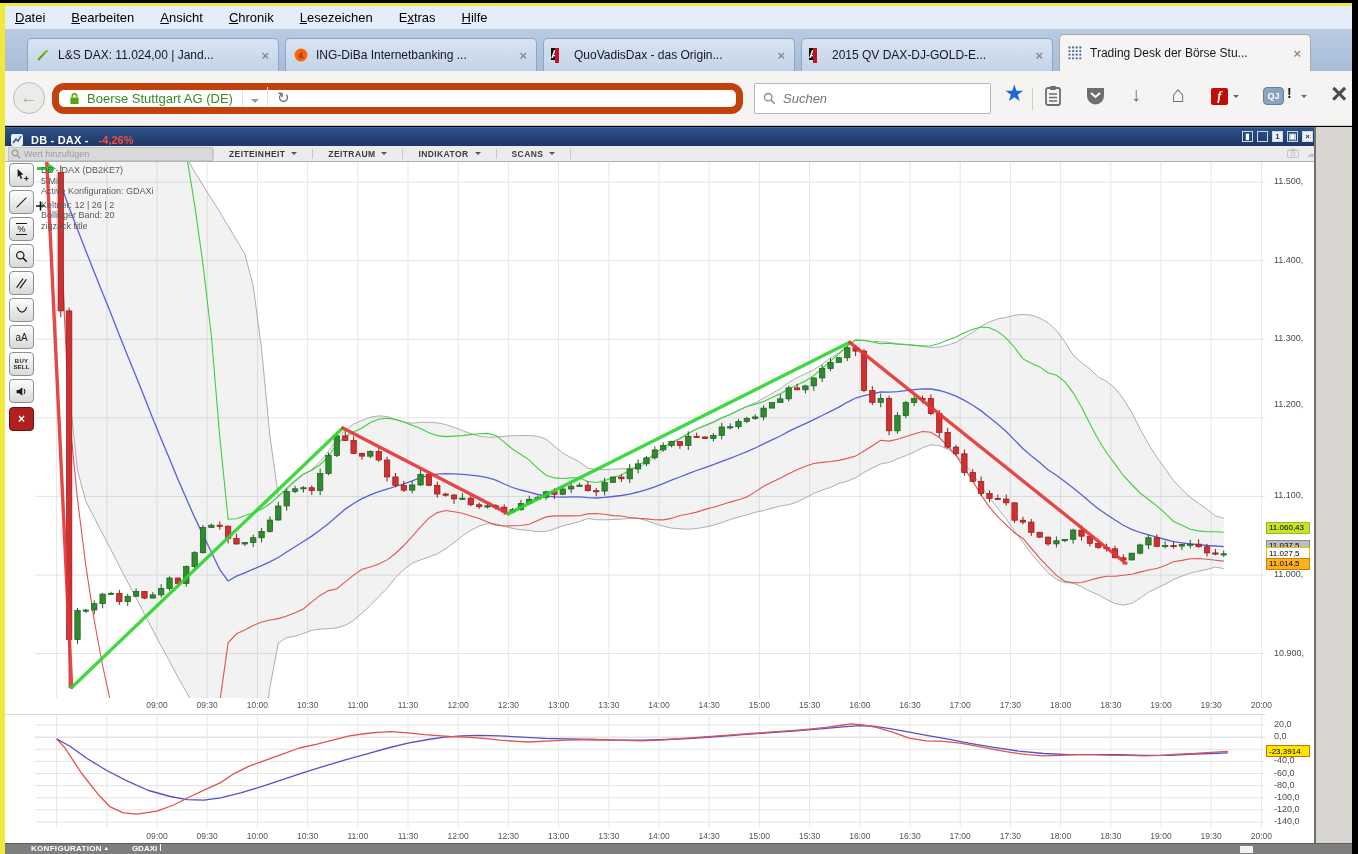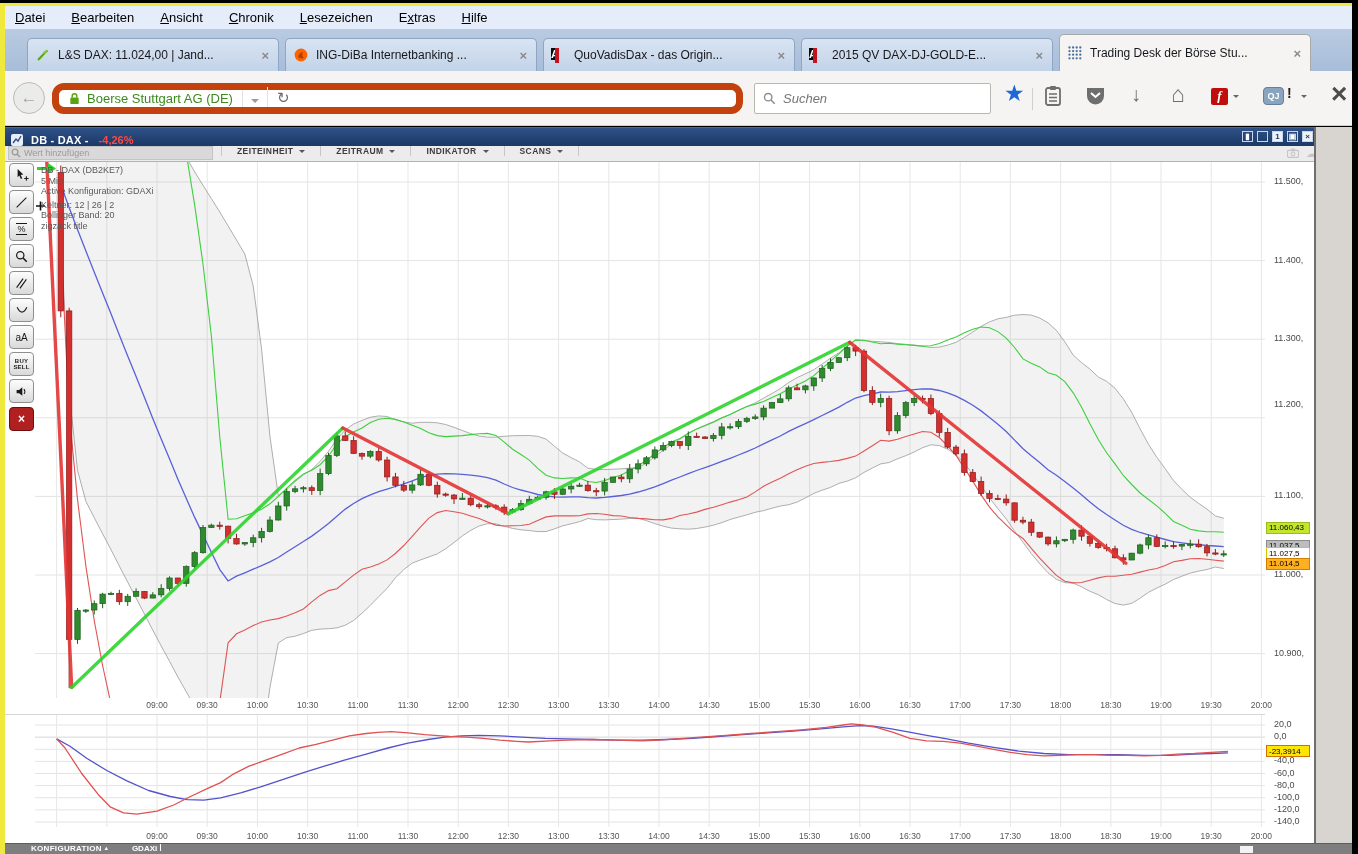--- a/index.html
+++ b/index.html
@@ -62,29 +62,29 @@
   
   #appbar{left:5px;top:127px;width:1309px;height:19px;background:linear-gradient(#2e5188,#1c3866);
           border-top:1px solid #46689c;box-sizing:border-box;display:flex;align-items:flex-end;color:#fff}
   #app-title{font-size:11px;font-weight:bold;margin-left:8px;letter-spacing:.2px}
   #app-change{font-size:11px;font-weight:bold;color:#ff4a3e;margin-left:10px}
   #winbtns{position:absolute;left:1237px;top:3px;display:flex;gap:4px}
   .wbtn{width:11px;height:11px;border:1px solid #c9d5e9;box-sizing:border-box;font-size:8px;
         line-height:9px;text-align:center;color:#fff;background:transparent;font-weight:bold}
   .wbtn.light{background:#eef2f8;color:#1c3866}
   #apptoolbar{left:5px;top:146px;width:1319px;height:16px;background:#ececec;
-              border-bottom:1px solid #b3b3b3;box-sizing:border-box;display:flex;align-items:flex-start}
+              border-bottom:1px solid #b3b3b3;box-sizing:border-box;display:flex;align-items:center}
   #wert-wrap{position:relative;margin-left:3px;width:205px;display:flex;align-items:center}
   #wert-input{width:100%;height:12px;background:#d9d9d9;border:1px solid #c4c4c4;font-size:9px;
               color:#8f8f8f;padding:0 2px 0 15px;font-family:"Liberation Sans",sans-serif;outline:none}
   #wert-input::placeholder{color:#9a9a9a}
   #wert-mag{position:absolute;left:3px;top:2px}
   .tbbtn{display:flex;align-items:center;gap:6px;padding:0 15px;border-right:1px solid #c6c6c6;
          font-size:8.5px;font-weight:bold;color:#3c3c3c;letter-spacing:.4px}
-  .tbbtn:first-of-type{border-left:1px solid #c6c6c6;margin-left:8px}
+  .tbbtn:first-of-type{border-left:1px solid #c6c6c6;}
   .tbcaret{width:0;height:0;border:3.5px solid transparent;border-top-color:#555;margin-top:3px}
   #tb-right{position:absolute;left:1282px;top:2px;display:flex;gap:7px;color:#c6c6c6;font-size:10px}
 
   #chartbg{left:5px;top:162px;width:1309px;height:681px;background:#fff}
   #chartsep{left:5px;top:714px;width:1260px;height:1px;background:#d7d7d7}
   #app-edge{left:1314px;top:127px;width:2px;height:716px;background:#6f6f6f}
   #page-gray{left:1316px;top:127px;width:36px;height:716px;background:#d8d5d0}
 
   #mainChart{left:35px;top:162px;overflow:visible}
   #indChart{left:35px;top:715px;overflow:visible}

